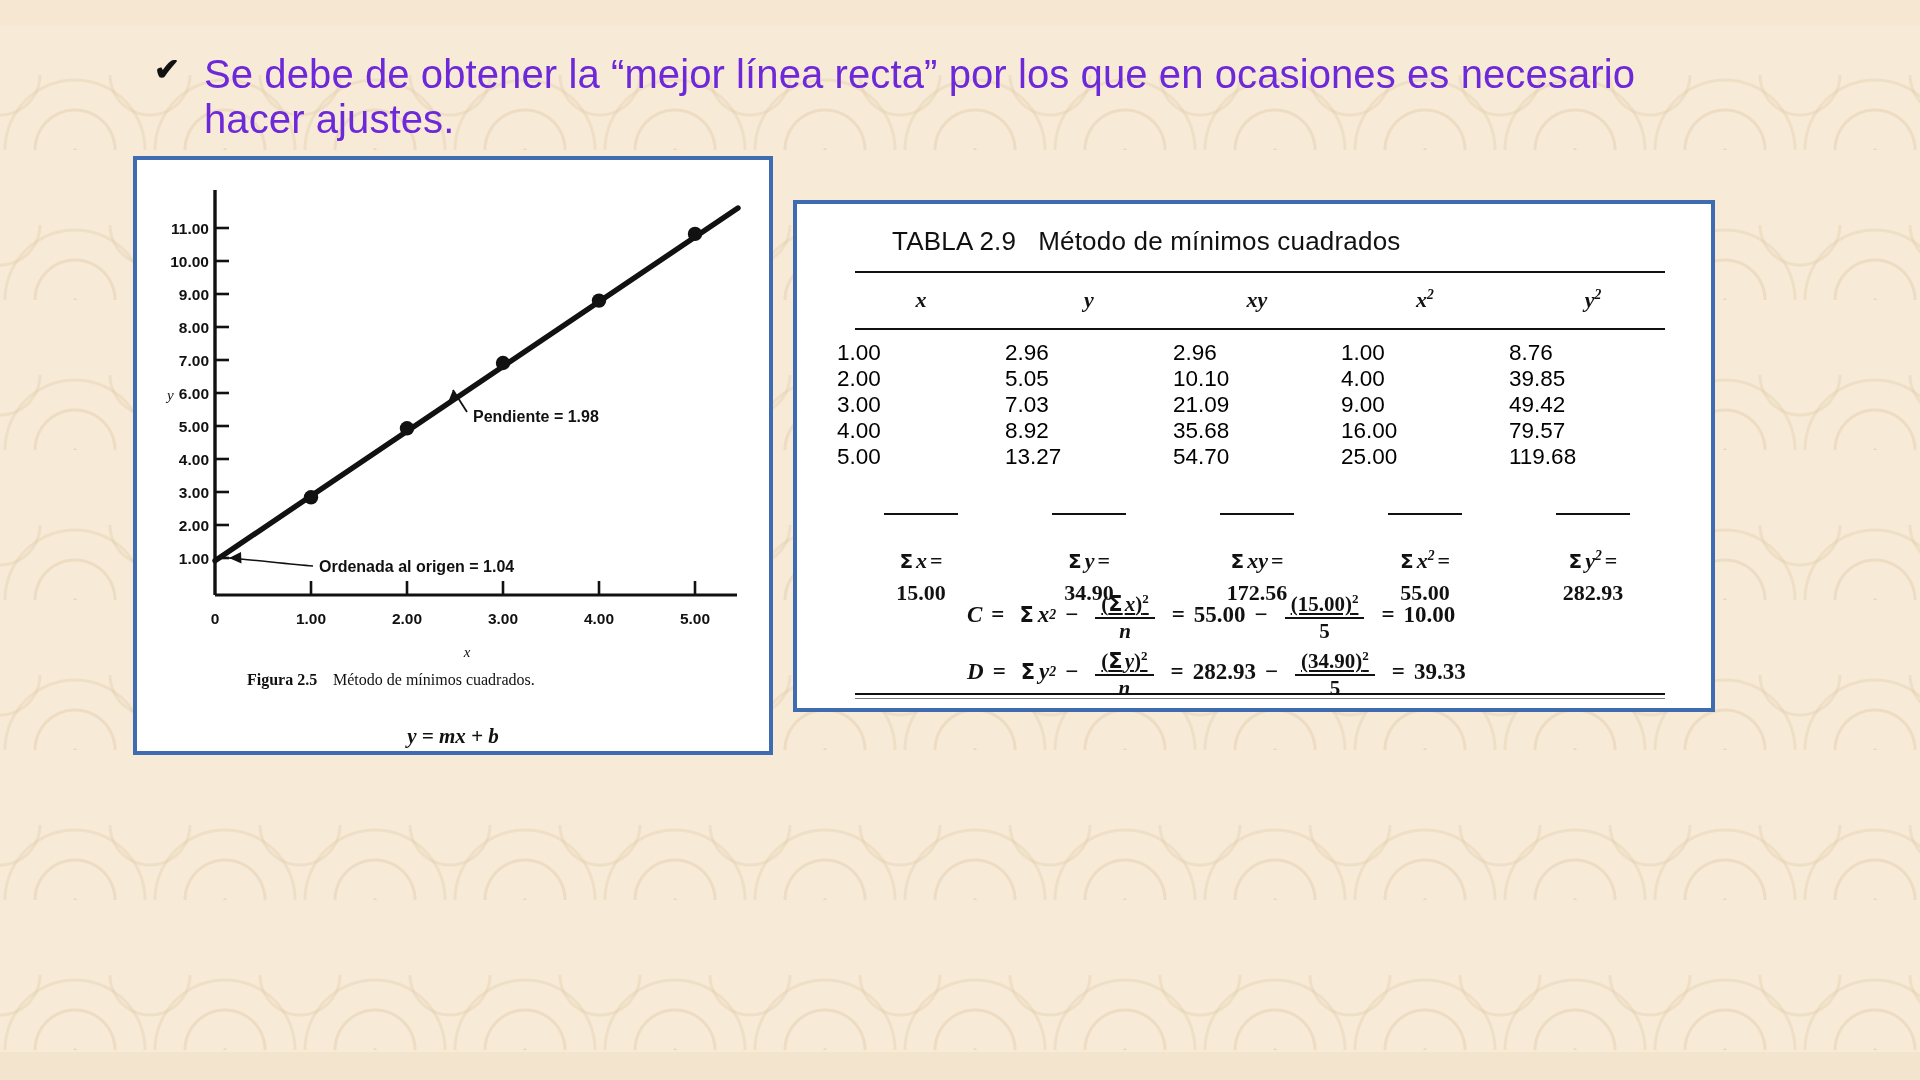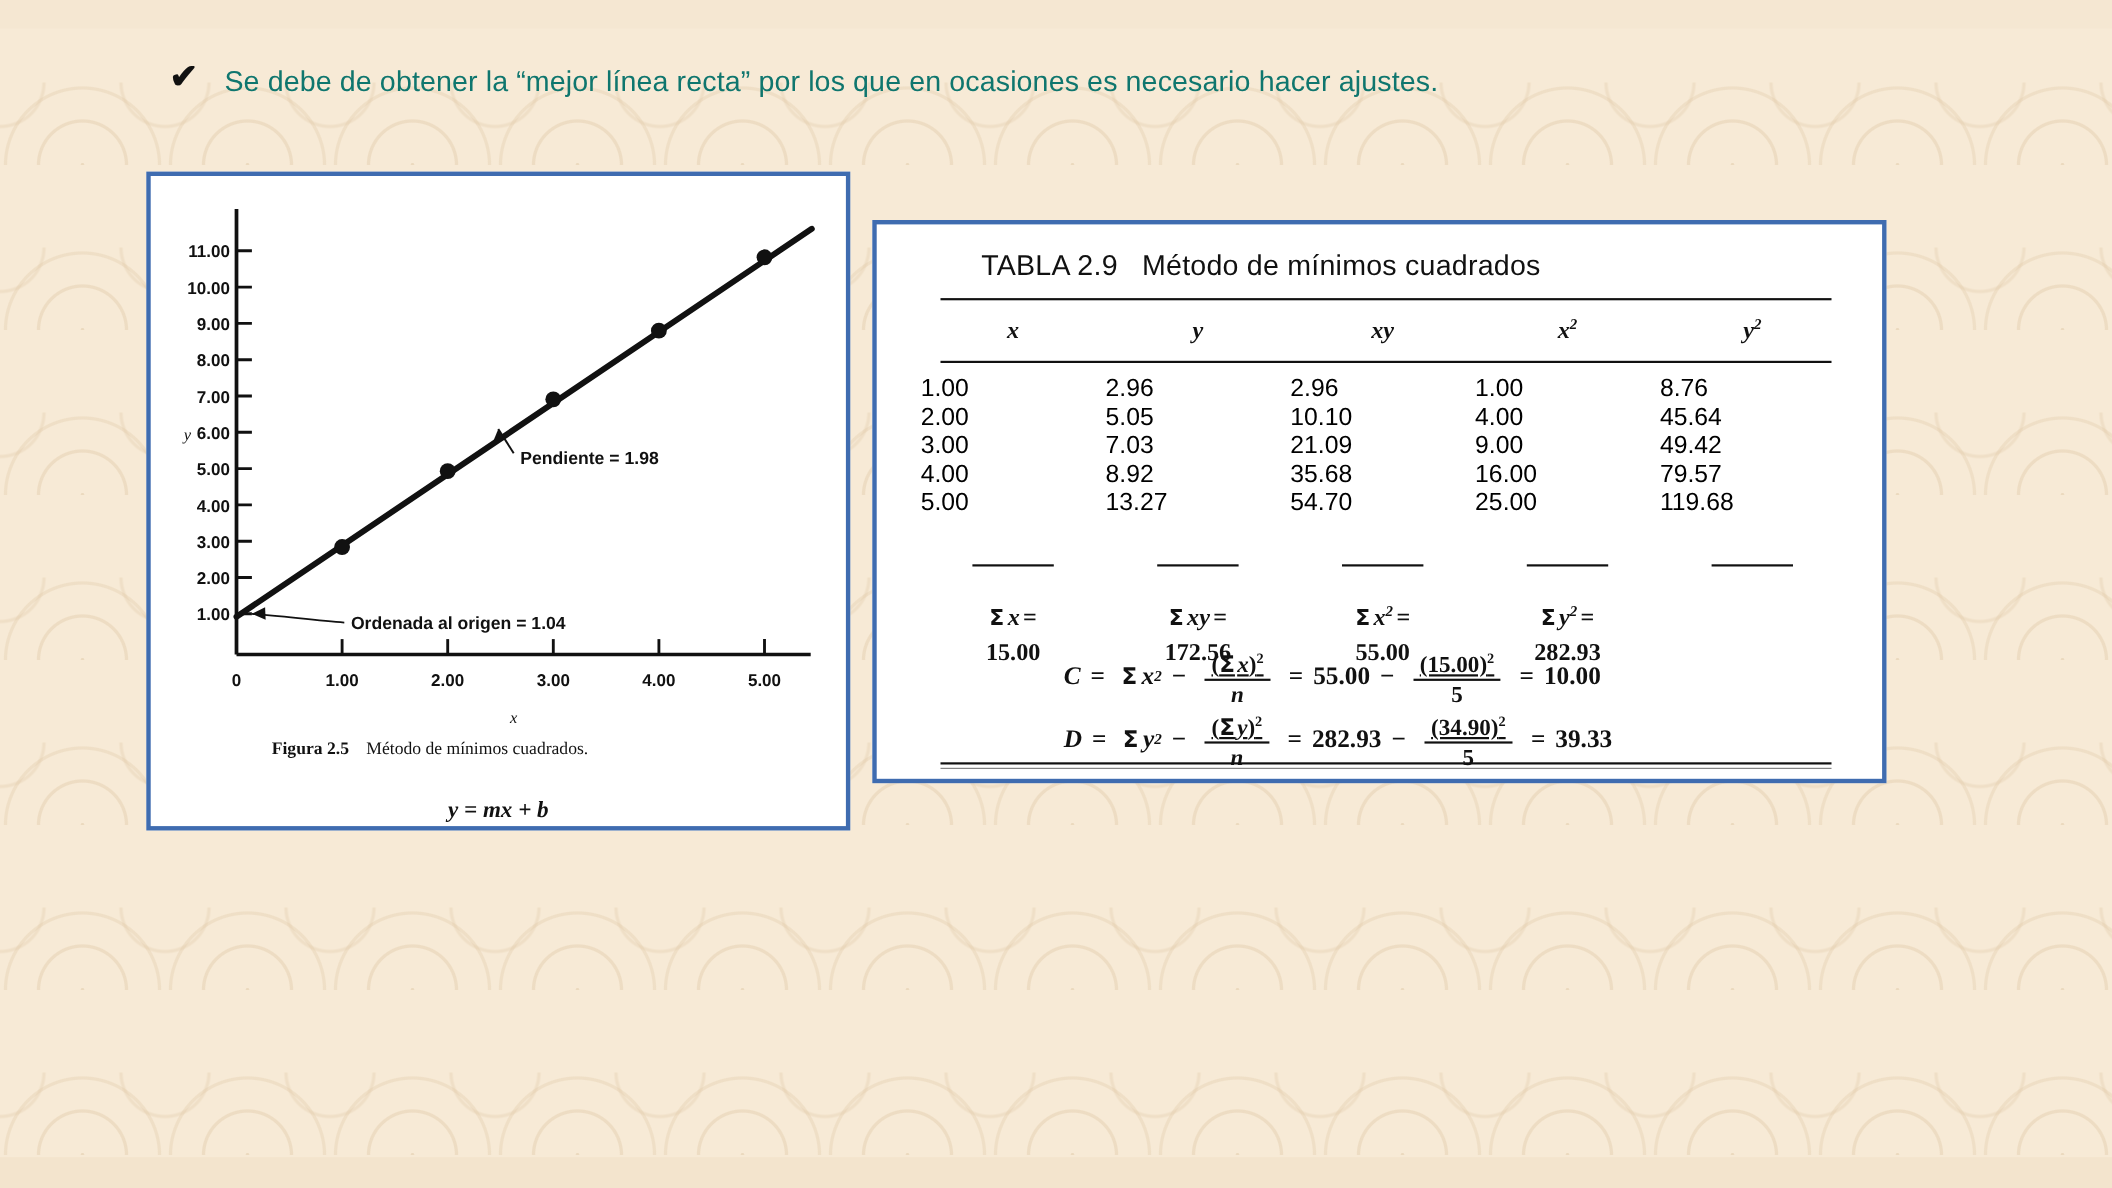--- a/index.html
+++ b/index.html
@@ -35,21 +35,21 @@
     position:absolute;left:152px;top:52px;width:1520px;
     display:flex;align-items:flex-start;gap:22px;
   }
   .check-icon{
     flex:0 0 auto;width:30px;height:40px;
     display:flex;align-items:flex-start;justify-content:center;
     font-size:31px;line-height:36px;color:#111;font-weight:700;
   }
   .bullet-text{
     flex:1 1 auto;
-    font-size:26px;line-height:45px;color:#0f766e;
+    font-size:40px;line-height:45px;color:#6d28d9;
     letter-spacing:.1px;
   }
 
   
   .panel{
     position:absolute;background:#ffffff;
     border:4px solid #3f6cb0;
     box-sizing:border-box;
   }
   #figure-panel{left:133px;top:156px;width:640px;height:599px;}
@@ -243,21 +243,21 @@
         <div class="cell num-cell">2.96</div>
         <div class="cell num-cell">2.96</div>
         <div class="cell num-cell">1.00</div>
         <div class="cell num-cell">8.76</div>
       </div>
       <div class="row">
         <div class="cell num-cell">2.00</div>
         <div class="cell num-cell">5.05</div>
         <div class="cell num-cell">10.10</div>
         <div class="cell num-cell">4.00</div>
-        <div class="cell num-cell">45.64</div>
+        <div class="cell num-cell">39.85</div>
       </div>
       <div class="row">
         <div class="cell num-cell">3.00</div>
         <div class="cell num-cell">7.03</div>
         <div class="cell num-cell">21.09</div>
         <div class="cell num-cell">9.00</div>
         <div class="cell num-cell">49.42</div>
       </div>
       <div class="row">
         <div class="cell num-cell">4.00</div>
@@ -291,20 +291,24 @@
       <div>
           <div class="sum-sep"></div>
         </div>
     </div>
 
     <div class="sum-wrap">
       <div class="row">
         <div class="sum-cell">
           <div class="lbl"><span class="sig">Σ</span><span>x</span><sup></sup><span class="eq">=</span></div>
           <div>15.00</div>
+        </div>
+        <div class="sum-cell">
+          <div class="lbl"><span class="sig">Σ</span><span>y</span><sup></sup><span class="eq">=</span></div>
+          <div>34.90</div>
         </div>
         <div class="sum-cell">
           <div class="lbl"><span class="sig">Σ</span><span>xy</span><sup></sup><span class="eq">=</span></div>
           <div>172.56</div>
         </div>
         <div class="sum-cell">
           <div class="lbl"><span class="sig">Σ</span><span>x</span><sup>2</sup><span class="eq">=</span></div>
           <div>55.00</div>
         </div>
         <div class="sum-cell">

